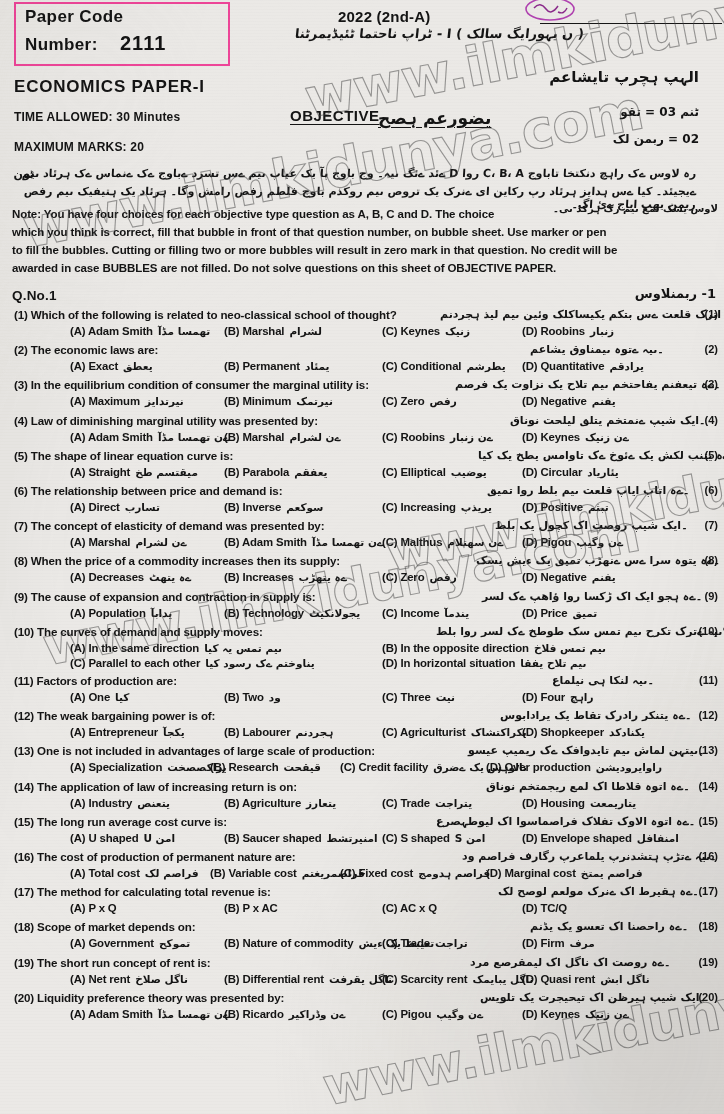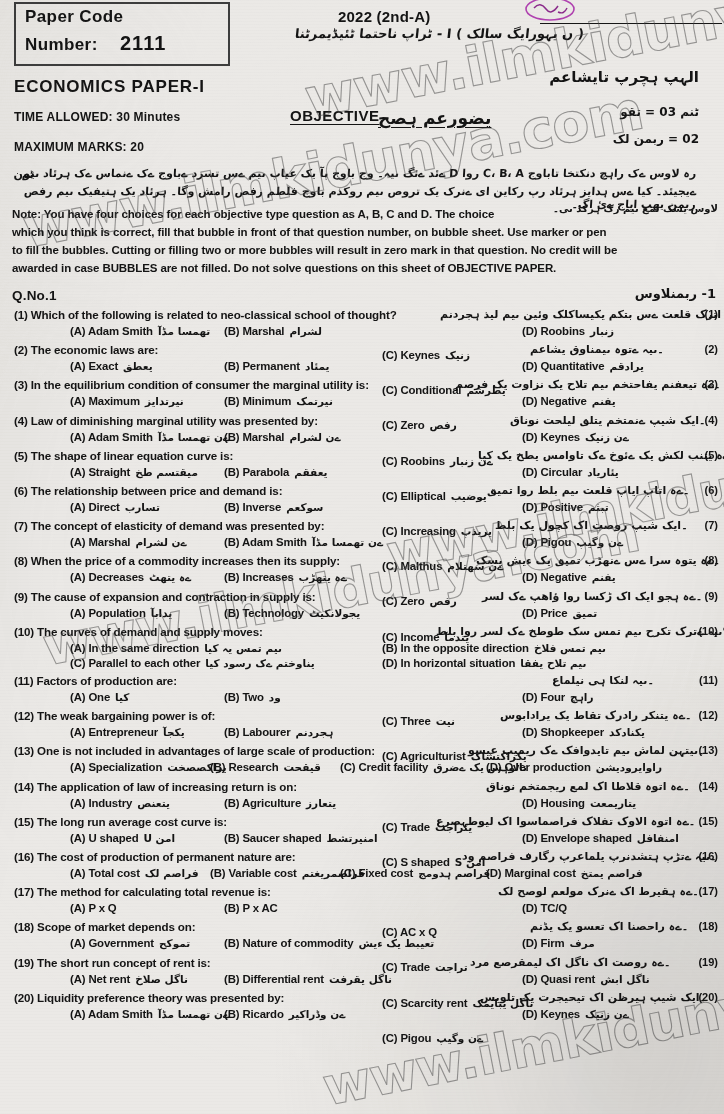--- a/index.html
+++ b/index.html
@@ -39,21 +39,21 @@
     font-weight:700;
     color:transparent;
     -webkit-text-stroke:1.1px rgba(72,72,72,.52);
     white-space:nowrap;
     letter-spacing:-1px;
   }
 
   
   .codebox{
     position:absolute;left:14px;top:2px;width:212px;height:60px;
-    border:2px solid #404040;background:transparent;z-index:3;
+    border:2px solid #ec4899;background:transparent;z-index:3;
   }
   .codebox .l1{position:absolute;left:9px;top:3px;font-size:17px;font-weight:700;letter-spacing:.4px;}
   .codebox .l2{position:absolute;left:9px;top:31px;font-size:17px;font-weight:700;letter-spacing:.4px;}
   .codebox .num{position:absolute;left:104px;top:28px;font-size:20px;font-weight:800;letter-spacing:1px;}
 
   .year{position:absolute;left:338px;top:8px;font-size:15px;font-weight:600;z-index:3;letter-spacing:.2px;}
 
   .ur{font-family:"DejaVu Sans","Liberation Sans",sans-serif;direction:rtl;unicode-bidi:bidi-override;}
 
   .hdr-ur-1{position:absolute;right:140px;top:26px;font-size:13px;z-index:3;font-weight:600;transform:skewX(-6deg);}
@@ -89,21 +89,21 @@
   .q{position:absolute;left:0;width:724px;}
   .q .stem{position:absolute;left:14px;top:0;font-size:11.6px;font-weight:600;letter-spacing:-.15px;white-space:nowrap;}
   .q .stem-ur{position:absolute;top:0;font-size:11px;font-weight:600;white-space:nowrap;}
   .q .rnum{position:absolute;right:6px;top:0;font-size:11px;font-weight:700;}
 
   .opts{position:absolute;left:0;top:17px;width:724px;height:16px;}
   .opt{position:absolute;font-size:11.4px;font-weight:600;white-space:nowrap;letter-spacing:-.15px;}
   .opt .ou{font-size:10.5px;margin-left:5px;font-weight:600;}
 
   
-  .c1{left:70px;} .c2{left:224px;} .c3{left:382px;margin-top:24px;} .c4{left:522px;}
+  .c1{left:70px;} .c2{left:224px;} .c3{left:382px;} .c4{left:522px;}
   
   .w1{left:70px;} .w2{left:382px;}
   
   .t1{left:70px;} .t2{left:210px;} .t3{left:340px;} .t4{left:486px;}
 </style>
 </head>
 <body>
 
 <div id="page">
 

